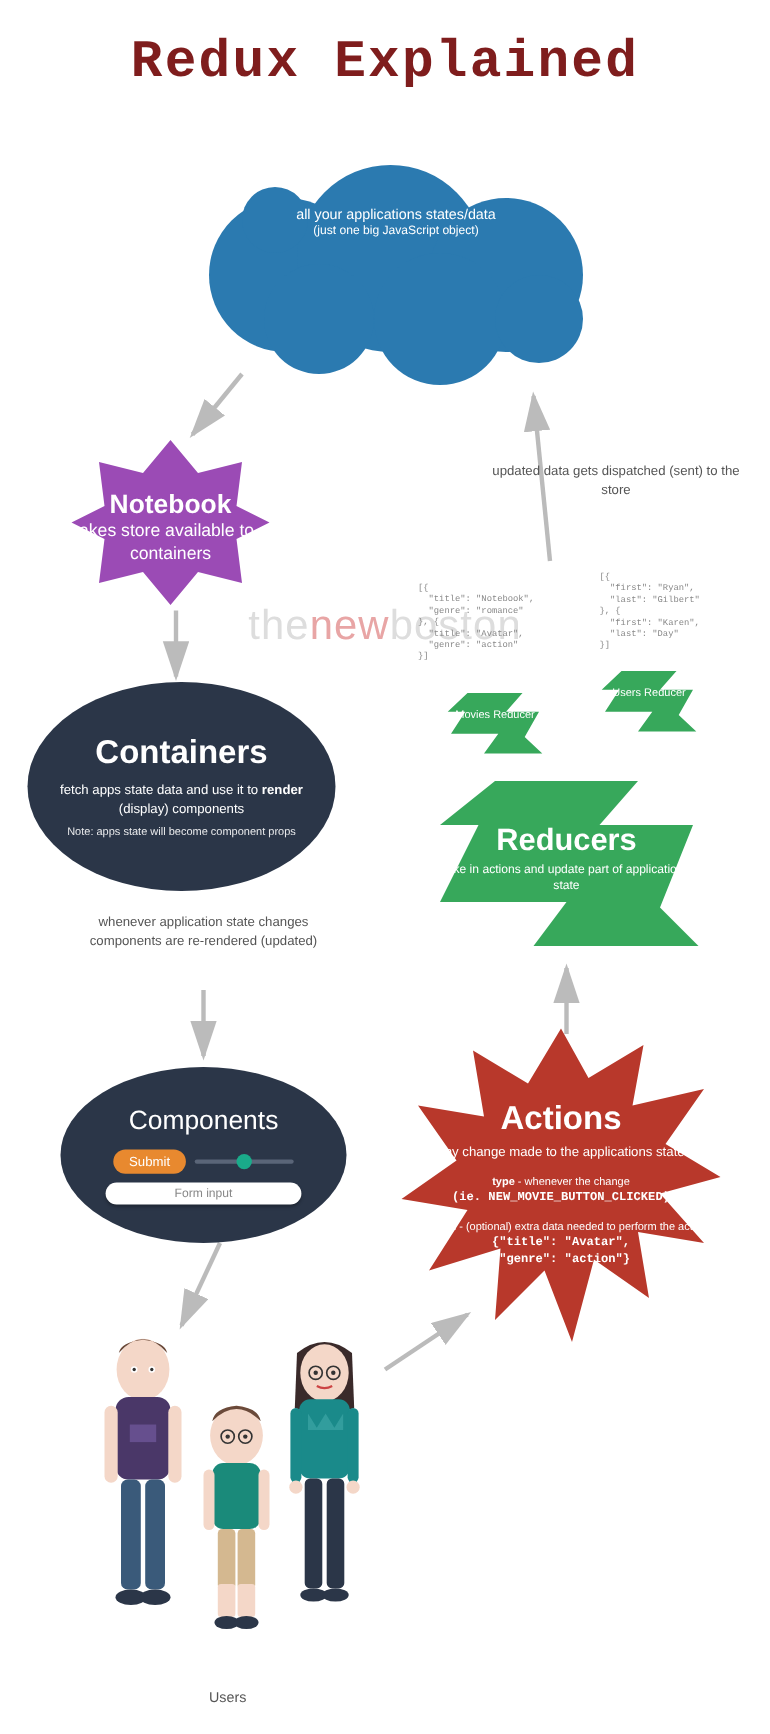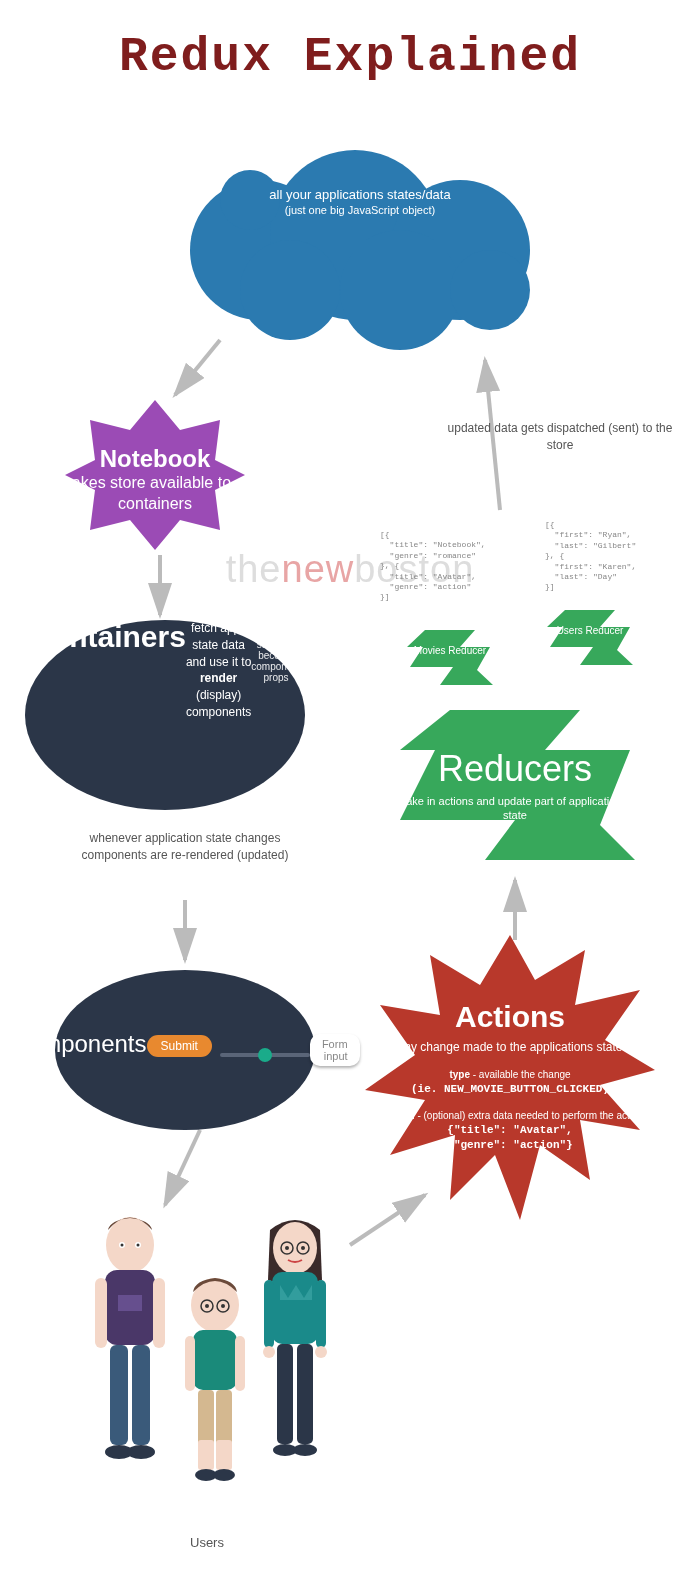--- a/index.html
+++ b/index.html
@@ -82,21 +82,21 @@
     position: absolute;
     top: 620px;
     left: 25px;
     width: 280px;
     height: 190px;
     background: #2b3648;
     border-radius: 50%;
     color: #fff;
     text-align: center;
     display: flex;
-    flex-direction: row;
+    flex-direction: column;
     justify-content: center;
     padding: 0 28px;
     z-index: 2;
   }
   .containers h3 { font-size: 30px; font-weight: 600; margin-bottom: 8px; }
   .containers .desc { font-size: 12px; line-height: 1.4; }
   .containers .desc b { font-weight: 700; }
   .containers .note { font-size: 10px; margin-top: 8px; opacity: 0.9; }
 
   
@@ -104,46 +104,46 @@
     position: absolute;
     top: 970px;
     left: 55px;
     width: 260px;
     height: 160px;
     background: #2b3648;
     border-radius: 50%;
     color: #fff;
     text-align: center;
     display: flex;
-    flex-direction: row;
+    flex-direction: column;
     align-items: center;
     justify-content: center;
     z-index: 2;
   }
   .components h3 { font-size: 24px; font-weight: 500; margin-bottom: 12px; }
-  .components .row { display: flex; align-items: flex-end; gap: 8px; margin-bottom: 8px; }
+  .components .row { display: flex; align-items: center; gap: 8px; margin-bottom: 8px; }
   .submit-btn {
     background: #e8892f;
     color: #fff;
     border: none;
     border-radius: 12px;
     padding: 4px 14px;
     font-size: 12px;
     font-weight: 500;
   }
   .slider {
     width: 90px; height: 4px; background: #5a6578; border-radius: 2px; position: relative;
   }
   .slider::after {
     content: ''; position: absolute; left: 38px; top: -5px;
     width: 14px; height: 14px; background: #1aab8a; border-radius: 50%;
   }
   .form-input {
     background: #fff; color: #888; border-radius: 10px;
-    padding: 4px 12px; font-size: 11px; width: 150px; text-align: right;
+    padding: 4px 12px; font-size: 11px; width: 178px; text-align: center;
     box-shadow: 0 2px 3px rgba(0,0,0,0.3);
   }
 
   
   .actions {
     position: absolute;
     top: 930px;
     left: 360px;
     width: 300px;
     text-align: center;
@@ -160,21 +160,21 @@
   .reducers {
     position: absolute;
     top: 700px;
     left: 390px;
     width: 250px;
     text-align: center;
     color: #fff;
     z-index: 2;
   }
   .reducers-text { position: relative; z-index: 3; padding-top: 48px; }
-  .reducers h3 { font-size: 36px; font-weight: 400; }
+  .reducers h3 { font-size: 28px; font-weight: 700; }
   .reducers p { font-size: 11px; margin-top: 4px; line-height: 1.3; }
 
   .mini-reducer {
     position: absolute;
     width: 90px;
     text-align: center;
     color: #fff;
     font-size: 10px;
     z-index: 2;
   }
@@ -382,21 +382,21 @@
 </svg>
 
 <div class="actions">
   <svg width="300" height="320" style="position:absolute;top:0;left:0">
     <polygon points="150,5 175,50 225,20 215,75 280,60 245,110 295,140 240,155 280,200 220,190 230,250 180,215 160,290 135,225 90,270 95,205 30,225 65,170 5,160 55,125 20,75 80,85 70,25 120,55" fill="#b8382b"></polygon>
   </svg>
   <div class="actions-text">
     <h3>Actions</h3>
     <div class="desc">any change made to the applications state</div>
     <div class="block">
-      <b>type</b><span> - available the change</span><br>
+      <b>type</b><span> - whenever the change</span><br>
       <span class="mono">(ie. NEW_MOVIE_BUTTON_CLICKED)</span>
     </div>
     <div class="block">
       <b>payload</b><span> - (optional) extra data needed to perform the action</span><br>
       <span class="mono" style="white-space:pre">{"title": "Avatar",
  "genre": "action"}</span>
     </div>
   </div>
 </div>
 

